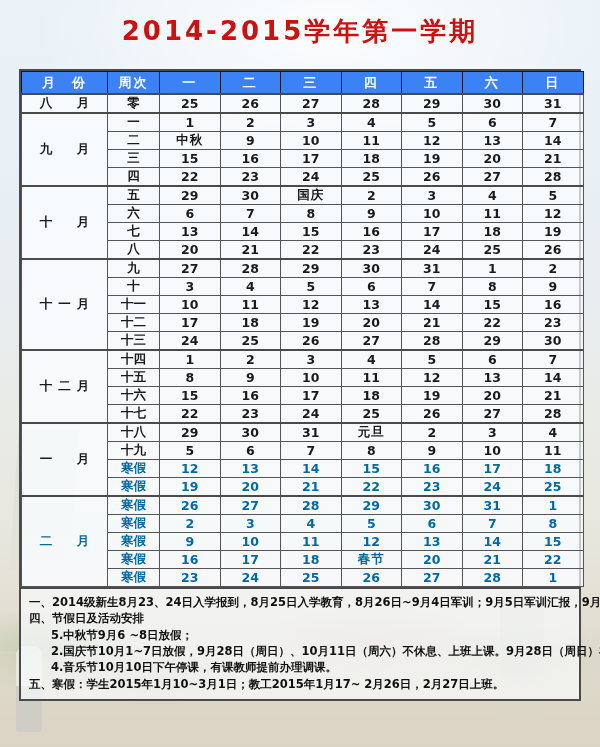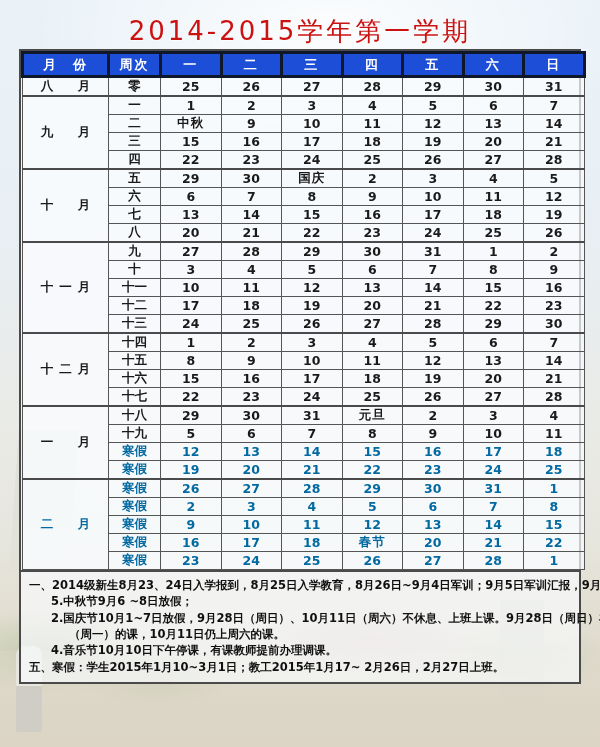--- a/index.html
+++ b/index.html
@@ -82,24 +82,24 @@
     position: relative;
     z-index: 1;
     width: 600px;
     height: 747px;
   }
 
   #title {
     text-align: center;
     color: #cc1111;
     font-size: 26px;
-    font-weight: normal;
+    font-weight: bold;
     letter-spacing: 3px;
     padding-top: 14px;
-    padding-bottom: 0;
+    padding-bottom: 20px;
     text-shadow: 0 1px 0 rgba(255,255,255,.6);
     white-space: nowrap;
   }
 
   #frame {
     margin: 0 auto;
     width: 562px;
     border: 2px solid #4a4a4a;
     background: rgba(250,252,254,.55);
     box-sizing: border-box;
@@ -115,23 +115,23 @@
     text-align: center;
     vertical-align: middle;
     font-size: 12.5px;
     color: #1a1a1a;
     padding: 0;
     height: 17px;
     background: rgba(248,251,253,.72);
     font-weight: bold;
   }
   table.cal thead th {
-    background: #1d4ed8;
+    background: #3b82f6;
     color: #ffffff;
-    border: 3px solid #0f172a;
+    border: 1px solid #0f172a;
     font-size: 13px;
     height: 21px;
     letter-spacing: 2px;
     font-weight: bold;
   }
   td.month {
     font-size: 13.5px;
     letter-spacing: 6px;
     text-indent: 6px;
     background: rgba(249,252,254,.62);
@@ -496,21 +496,21 @@
             <td>26</td>
             <td>27</td>
             <td>28</td>
             <td class="sun">1</td>
           </tr>
         </tbody>
     </table>
 
     <div id="notes">
         <div class="line">一、2014级新生8月23、24日入学报到，8月25日入学教育，8月26日~9月4日军训；9月5日军训汇报，9月9日上课。</div>
+        <div class="line">四、节假日及活动安排</div>
         <div class="line indent1">5.中秋节9月6 ~8日放假；</div>
         <div class="line indent1">2.国庆节10月1~7日放假，9月28日（周日）、10月11日（周六）不休息、上班上课。9月28日（周日）补双周</div>
-        <div class="line indent2">（周一）的课，10月11日仍上周六的课。</div>
         <div class="line indent1">4.音乐节10月10日下午停课，有课教师提前办理调课。</div>
         <div class="line">五、寒假：学生2015年1月10~3月1日；教工2015年1月17~ 2月26日，2月27日上班。</div>
       </div>
 
   </div>
 </div>
 
 </body></html>

